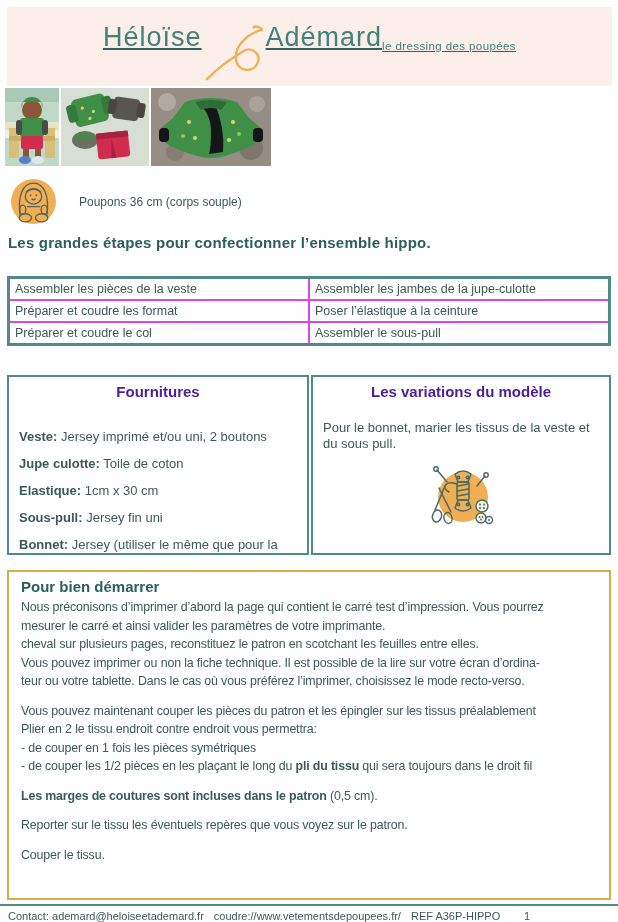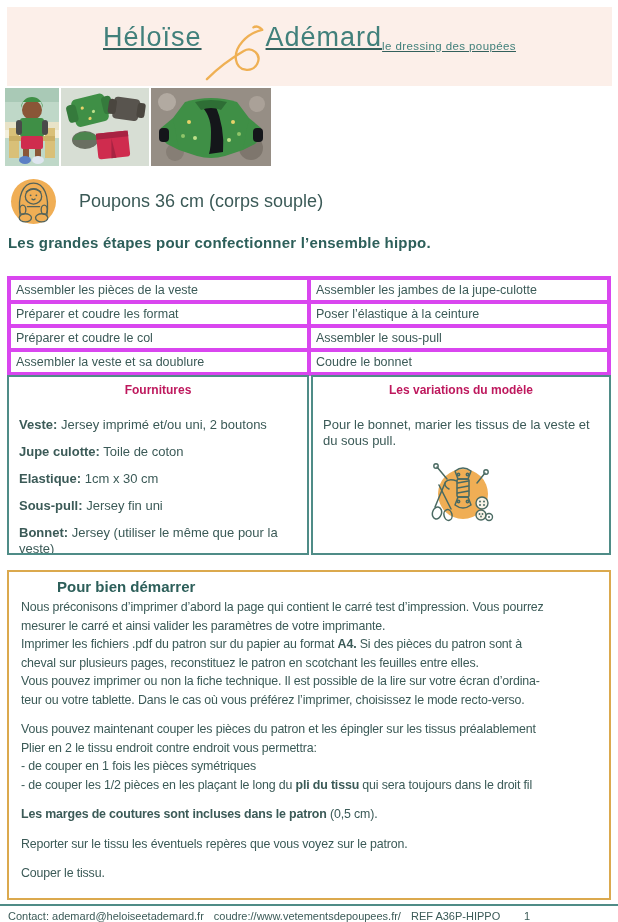--- a/index.html
+++ b/index.html
@@ -14,45 +14,45 @@
   .amp-svg{margin:2px 0 0 2px;}
   .brand-right{display:flex;flex-direction:row;align-items:flex-end;}
   .tagline{font-size:11.5px;color:#41807b;letter-spacing:.4px;margin-top:0px;}
 
   
   .photos{position:absolute;left:5px;top:88px;display:flex;gap:2px;}
   .photos svg{display:block;}
 
   
   .size-banner{position:absolute;left:10px;top:178px;display:flex;align-items:center;}
-  .size-label{margin-left:22px;font-size:18px;color:#3b5a57;}
+  .size-label{margin-left:22px;font-size:12px;color:#3b5a57;}
 
   
   .main-heading{position:absolute;left:8px;top:234px;font-size:15px;font-weight:bold;color:#2d5f5a;letter-spacing:.2px;}
 
   
   .steps{position:absolute;left:7px;top:276px;width:604px;border-collapse:collapse;}
   .steps{border:3px solid #4f8c87;}
-  .steps td{border:4px solid #d946ef;font-size:12.5px;color:#3b5a57;padding:2px 5px;height:16px;width:50%;white-space:nowrap;overflow:hidden;}
+  .steps td{border:2px solid #d946ef;font-size:12.5px;color:#3b5a57;padding:2px 5px;height:16px;width:50%;white-space:nowrap;overflow:hidden;}
 
   
   .boxes{position:absolute;left:7px;top:375px;width:604px;display:flex;gap:2px;}
   .panel{box-sizing:border-box;border:2.5px solid #4f8c87;height:180px;overflow:hidden;}
   .panel-left{width:302px;}
   .panel-right{width:300px;}
-  .panel-title{text-align:center;font-size:12px;font-weight:bold;color:#be185d;margin-top:6px;}
-  .supply-list{margin-top:20px;padding:0 10px;}
+  .panel-title{text-align:center;font-size:15px;font-weight:bold;color:#4c1d95;margin-top:6px;}
+  .supply-list{margin-top:29px;padding:0 10px;}
   .supply-item{font-size:13px;line-height:16px;margin-bottom:11px;color:#3b5a57;}
   .variation-paras{margin-top:20px;padding:0 10px;}
   .variation-para{font-size:13px;line-height:16px;margin-bottom:8px;color:#3b5a57;}
   .sewing-wrap{display:flex;justify-content:center;margin-top:2px;}
 
   
   .start-box{position:absolute;left:7px;top:570px;width:604px;height:330px;box-sizing:border-box;border:2px solid #dba94e;padding:6px 12px;overflow:hidden;}
-  .start-title{font-size:15px;font-weight:bold;color:#2d5f5a;margin-bottom:3px;margin-left:36px;}
+  .start-title{font-size:15px;font-weight:bold;color:#2d5f5a;margin-bottom:3px;}
   .line{font-size:12.4px;line-height:18.5px;letter-spacing:-0.15px;white-space:nowrap;color:#3b5a57;}
   .blank{height:11px;}
 
   
   .footer{position:absolute;left:0;top:904px;width:618px;border-top:2px solid #4f8c87;display:flex;justify-content:space-between;align-items:center;padding-top:4px;box-sizing:border-box;}
   .footer-left{display:flex;gap:10px;padding-left:8px;font-size:11px;color:#3b5a57;}
   .page-number{font-size:11px;color:#3b5a57;margin-right:88px;}
 </style>
 </head>
 <body>
@@ -168,24 +168,20 @@
           <td>Assembler les pièces de la veste</td>
           <td>Assembler les jambes de la jupe-culotte</td>
         </tr>
         <tr>
           <td>Préparer et coudre les format</td>
           <td>Poser l’élastique à la ceinture</td>
         </tr>
         <tr>
           <td>Préparer et coudre le col</td>
           <td>Assembler le sous-pull</td>
-        </tr>
-        <tr>
-          <td>Assembler la veste et sa doublure</td>
-          <td>Coudre le bonnet</td>
         </tr>
       </tbody>
   </table>
 
   <div class="boxes">
     <div class="panel panel-left">
       <div class="panel-title">Fournitures</div>
       <div class="supply-list">
           <div class="supply-item"><span class="b">Veste:</span>  Jersey imprimé et/ou uni, 2 boutons</div>
           <div class="supply-item"><span class="b">Jupe culotte:</span> Toile de coton</div>
@@ -238,21 +234,20 @@
         </svg>
       </div>
     </div>
   </div>
 
   <div class="start-box">
     <div class="start-title">Pour bien démarrer</div>
     <div>
         <div class="line"><span>Nous préconisons d’imprimer d’abord la page qui contient le carré test d’impression. Vous pourrez</span></div>
         <div class="line"><span>mesurer le carré et ainsi valider les paramètres de votre imprimante.</span></div>
-        <div class="line"><span>Imprimer les fichiers .pdf du patron sur du papier au format  </span><span class="b">A4.</span><span> Si des pièces du patron sont à</span></div>
         <div class="line"><span>cheval sur plusieurs pages, reconstituez le patron en scotchant les feuilles entre elles.</span></div>
         <div class="line"><span>Vous pouvez imprimer ou non la fiche technique. Il est possible de la lire sur votre écran d’ordina-</span></div>
         <div class="line"><span>teur ou votre tablette. Dans le cas où vous préférez l’imprimer, choisissez le mode recto-verso.</span></div>
         <div class="blank"></div>
         <div class="line"><span>Vous pouvez maintenant couper les pièces du patron et les épingler sur les tissus préalablement</span></div>
         <div class="line"><span>Plier en 2 le tissu endroit contre endroit vous permettra:</span></div>
         <div class="line"><span>- de couper en 1 fois les pièces symétriques</span></div>
         <div class="line"><span>- de couper les 1/2 pièces en les plaçant le long du </span><span class="b">pli du tissu</span><span> qui sera toujours dans le droit fil</span></div>
         <div class="blank"></div>
         <div class="line"><span class="b">Les marges de coutures sont incluses dans le patron</span><span> (0,5 cm).</span></div>

